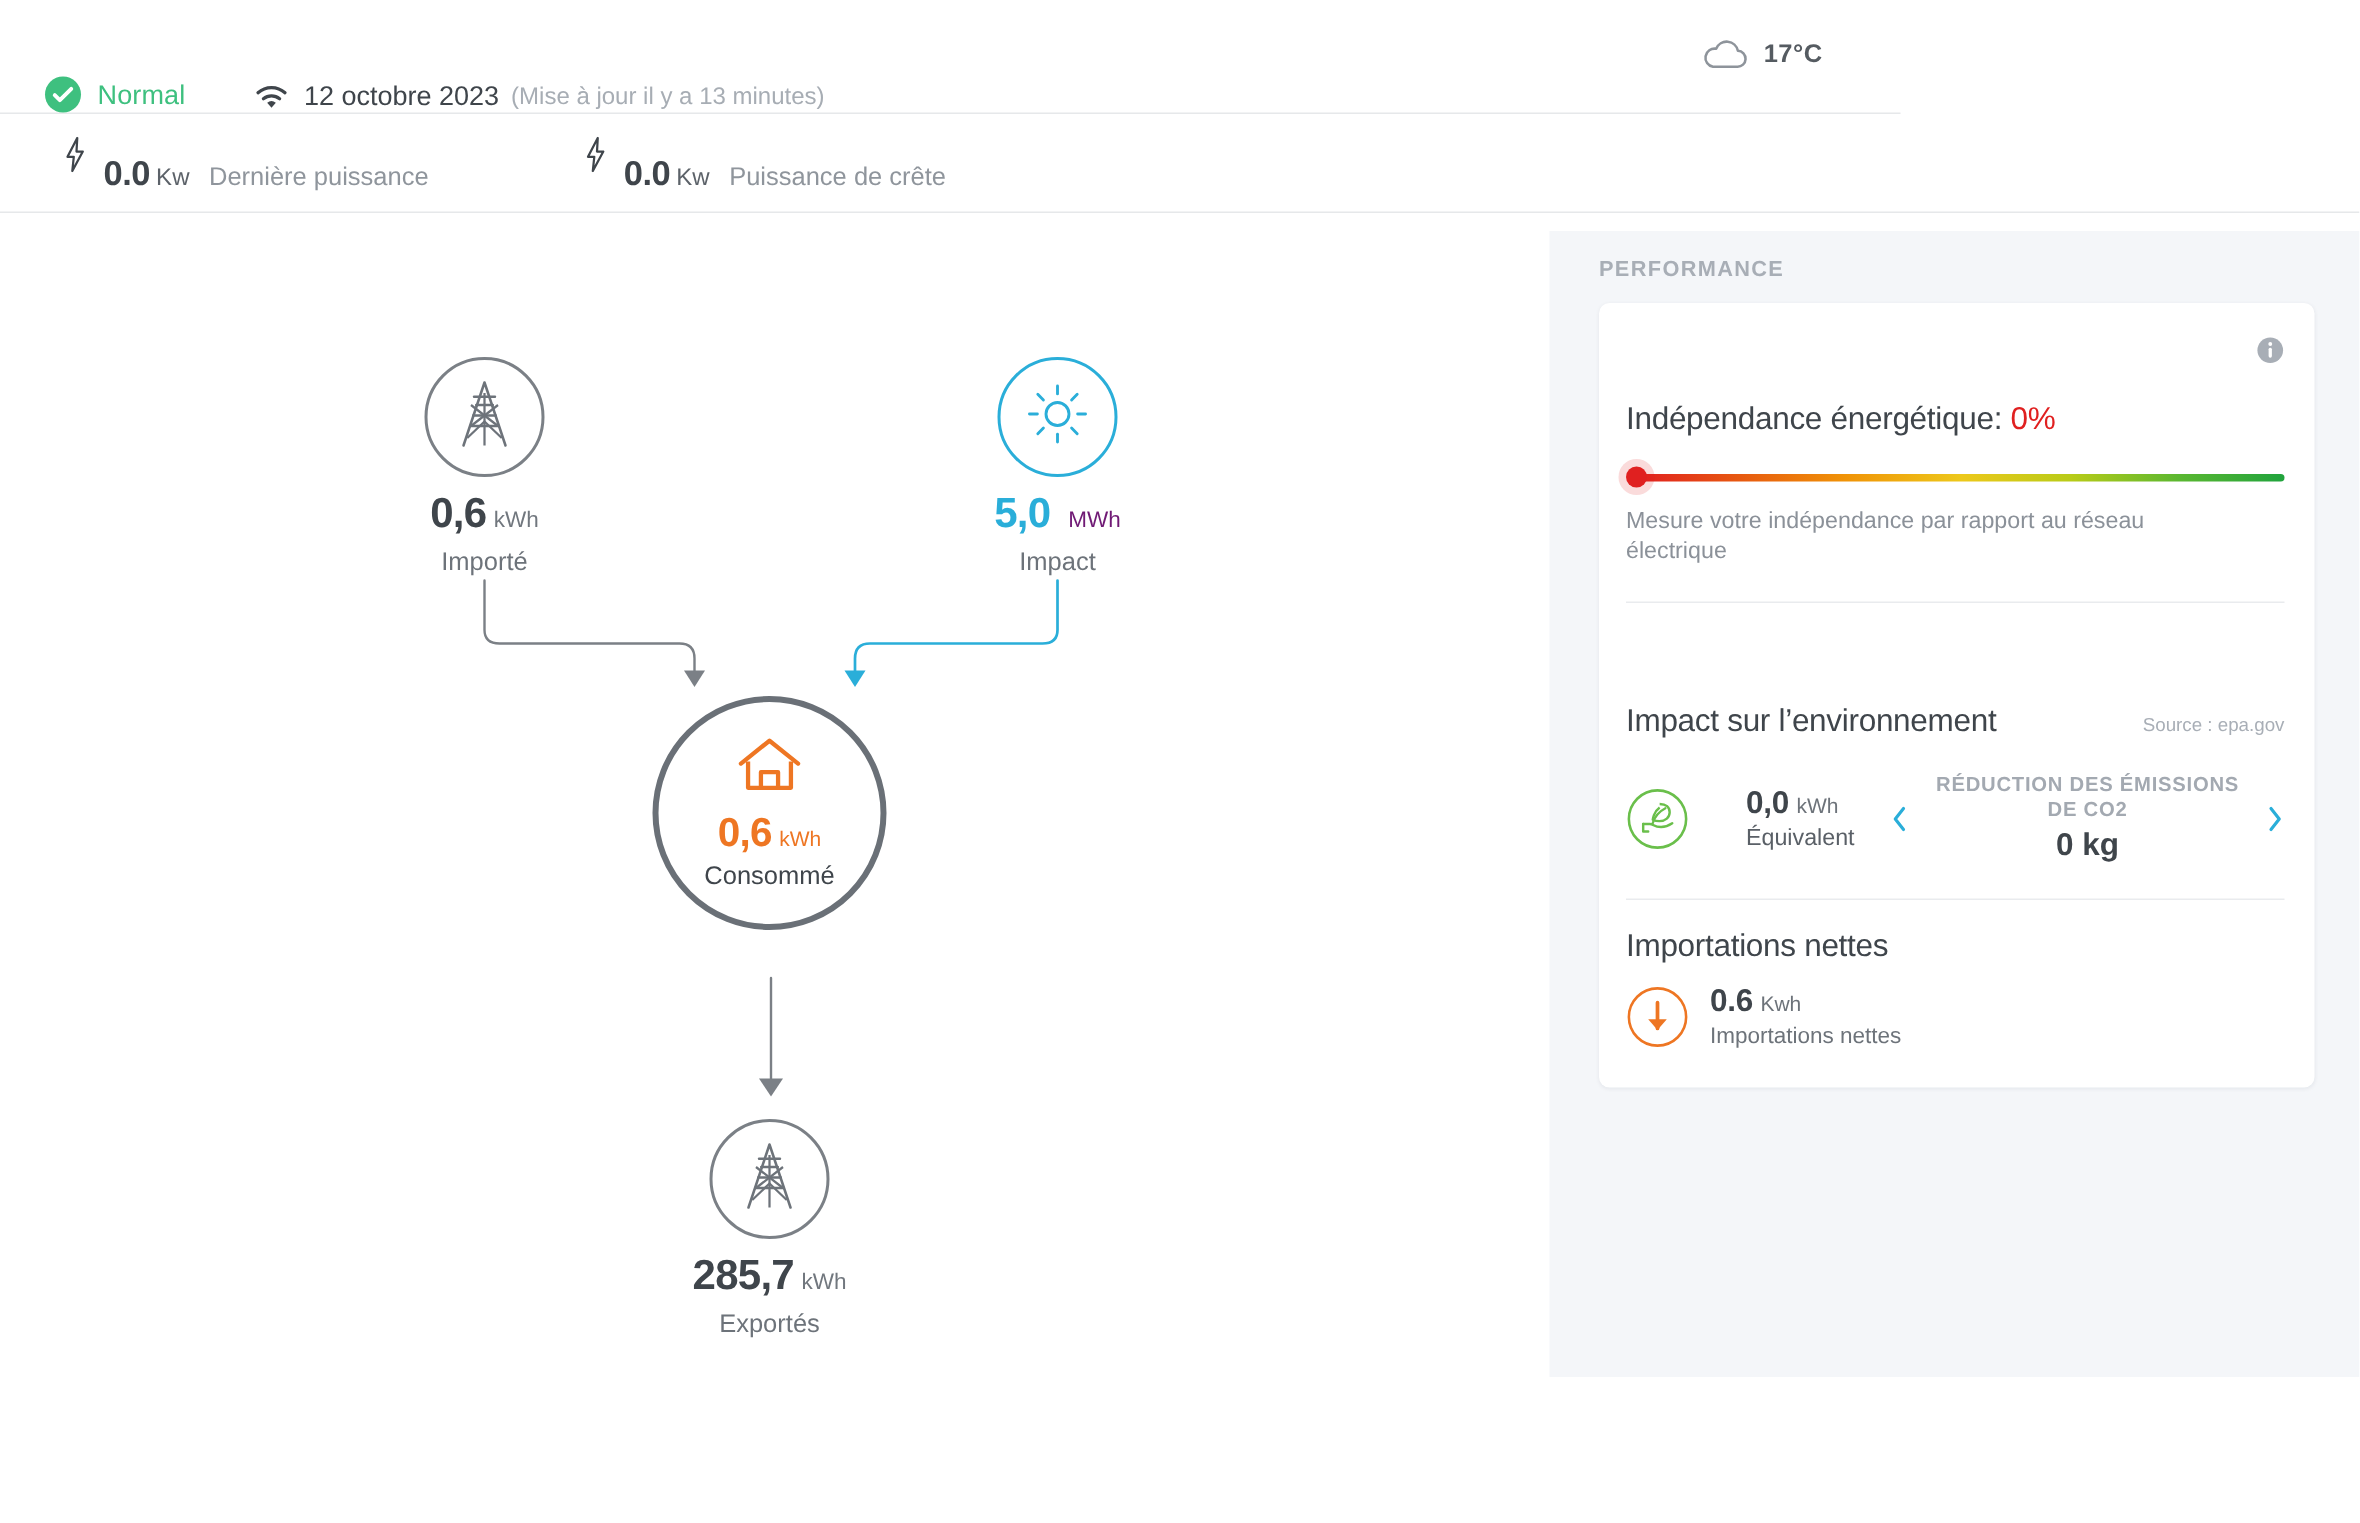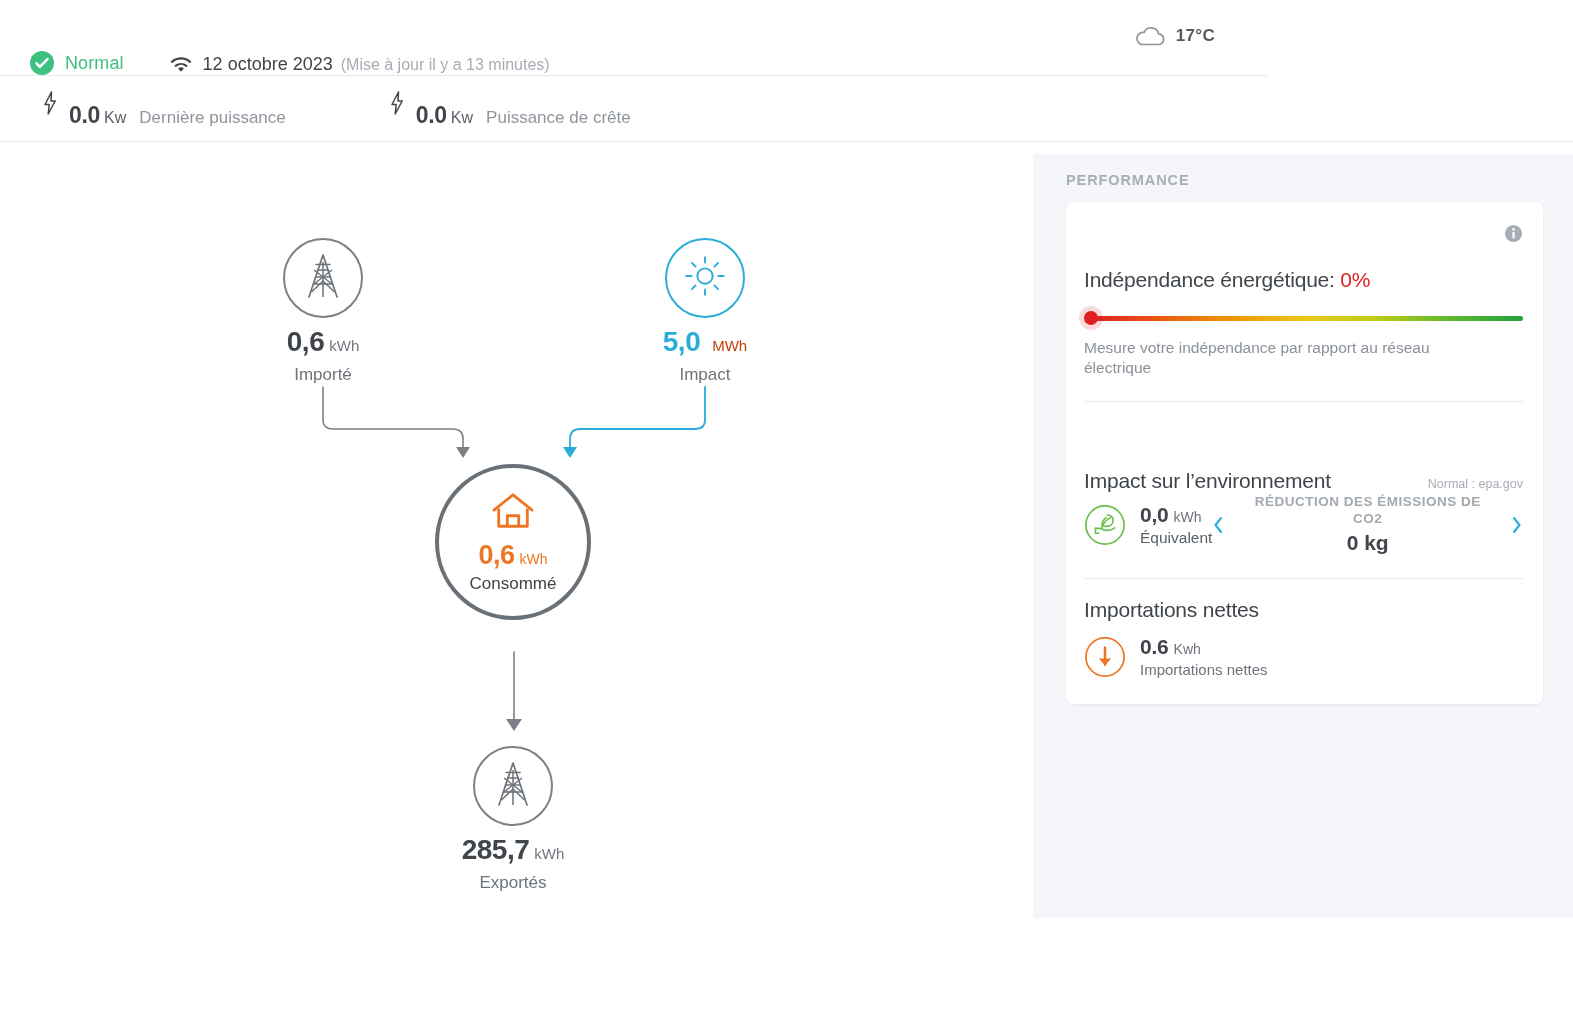--- a/index.html
+++ b/index.html
@@ -82,21 +82,21 @@
   
   #node-imported { left: 240px; top: 84px; width: 166px; }
   #node-imported .node-circle { width: 80px; height: 80px; border: 2.5px solid #7b8086; }
   #node-imported .node-num { color: #3f454b; }
   #node-imported .node-unit { color: #71777e; }
 
   
   #node-produced { left: 622px; top: 84px; width: 166px; }
   #node-produced .node-circle { width: 80px; height: 80px; border: 2.5px solid #2aaed9; }
   #node-produced .node-num { color: #2aaed9; }
-  #node-produced .node-unit { color: #c2410c; margin-left: 12px; }
+  #node-produced .node-unit { color: #701a75; margin-left: 12px; }
 
   
   #node-consumed { left: 430px; top: 310px; width: 166px; }
   #node-consumed .node-circle {
     width: 156px; height: 156px; border: 4px solid #6a7077;
     flex-direction: column;
   }
   #node-consumed .inner { text-align: center; }
   #node-consumed .node-val { margin-top: 7px; }
   #node-consumed .node-num { color: #ee7623; font-size: 27px; }
@@ -138,21 +138,21 @@
   }
   .gauge-dot {
     position: absolute; left: 0; top: 0; width: 14px; height: 14px; border-radius: 50%;
     background: #e02020; box-shadow: 0 0 0 5px rgba(224,32,32,.16);
   }
   .sec-desc { margin-top: 13px; font-size: 15.5px; line-height: 1.28; color: #8b9199; max-width: 380px; }
   .divider { height: 1px; background: #e9ebee; margin: 19px 0 0 0; }
 
   .env-head { display: flex; align-items: baseline; justify-content: space-between; margin-top: 19px; }
   .src { font-size: 12.5px; color: #a8aeb6; }
-  .env-row { display: flex; align-items: center; margin-top: 1px; }
+  .env-row { display: flex; align-items: center; margin-top: 22px; gap: 24px; }
   .leaf-ico { width: 42px; height: 42px; flex: 0 0 auto; }
   .env-val { margin-left: 14px; }
   .env-num { font-size: 21px; font-weight: 600; color: #3f454b; letter-spacing: -.2px; }
   .env-unit { font-size: 14px; color: #6d737a; margin-left: 5px; }
   .env-sub { font-size: 15.5px; color: #5a6067; margin-top: 2px; }
   .co2-carousel { display: flex; align-items: center; margin-left: auto; }
   .chev { width: 13px; height: 20px; cursor: pointer; flex: 0 0 auto; }
   .co2-mid { text-align: center; padding: 0 13px; min-width: 150px; }
   .co2-label { font-size: 13.5px; font-weight: 700; letter-spacing: .5px; color: #a3a9b1; line-height: 1.25; }
   .co2-val { font-size: 21px; font-weight: 600; color: #3f454b; margin-top: 4px; }
@@ -342,21 +342,21 @@
           <div class="gauge-dot" style="left: 0px;"></div>
         </div>
         <div class="sec-desc">Mesure votre indépendance par rapport au réseau électrique</div>
       </div>
 
       <div class="divider"></div>
 
       <div class="card-sec">
         <div class="env-head">
           <div class="sec-title">Impact sur l’environnement</div>
-          <div class="src">Normal : epa.gov</div>
+          <div class="src">Source : epa.gov</div>
         </div>
         <div class="env-row">
           <span class="leaf-ico">
             <svg viewBox="0 0 44 44" width="42" height="42">
               <circle cx="22" cy="22" r="20" fill="none" stroke="#6abf4b" stroke-width="1.8"></circle>
               <path d="M23.5 11.5c4.5 0 7 2.4 7 5.8 0 3.6-2.9 6.2-7.2 6.2-2.6 0-4.6-1-4.6-1s.6-5.6 4.8-8.6" fill="none" stroke="#6abf4b" stroke-width="1.7" stroke-linejoin="round"></path>
               <path d="M27.5 14.5c-4.6 2.4-7.6 6.3-8.9 10.5" fill="none" stroke="#6abf4b" stroke-width="1.6" stroke-linecap="round"></path>
               <path d="M12 25.5h4.6c1 0 1.8.4 2.7.9 1.6.9 3.2 1.2 5.2 1.2 3 0 5.6-1.1 7.8-2.6" fill="none" stroke="#6abf4b" stroke-width="1.7" stroke-linecap="round" stroke-linejoin="round"></path>
               <path d="M12 25.5v5.2h3.5" fill="none" stroke="#6abf4b" stroke-width="1.7" stroke-linecap="round" stroke-linejoin="round"></path>
             </svg>

